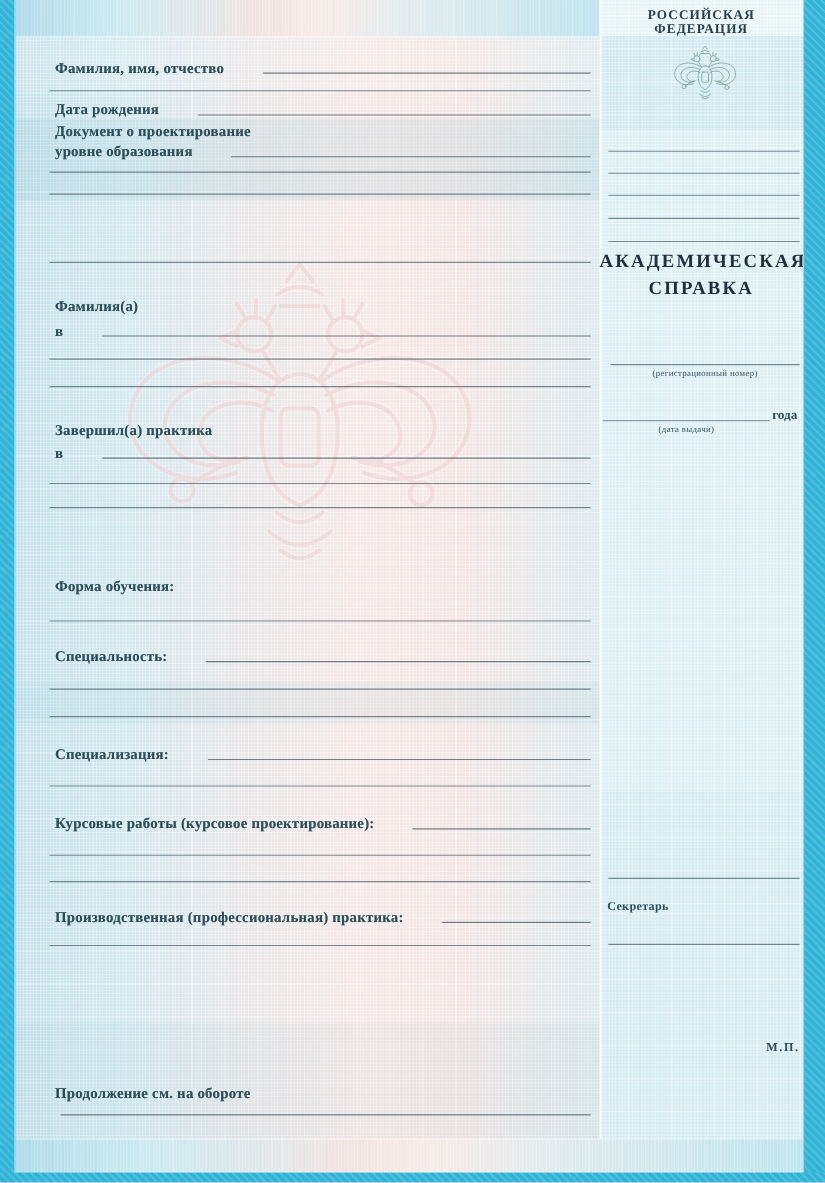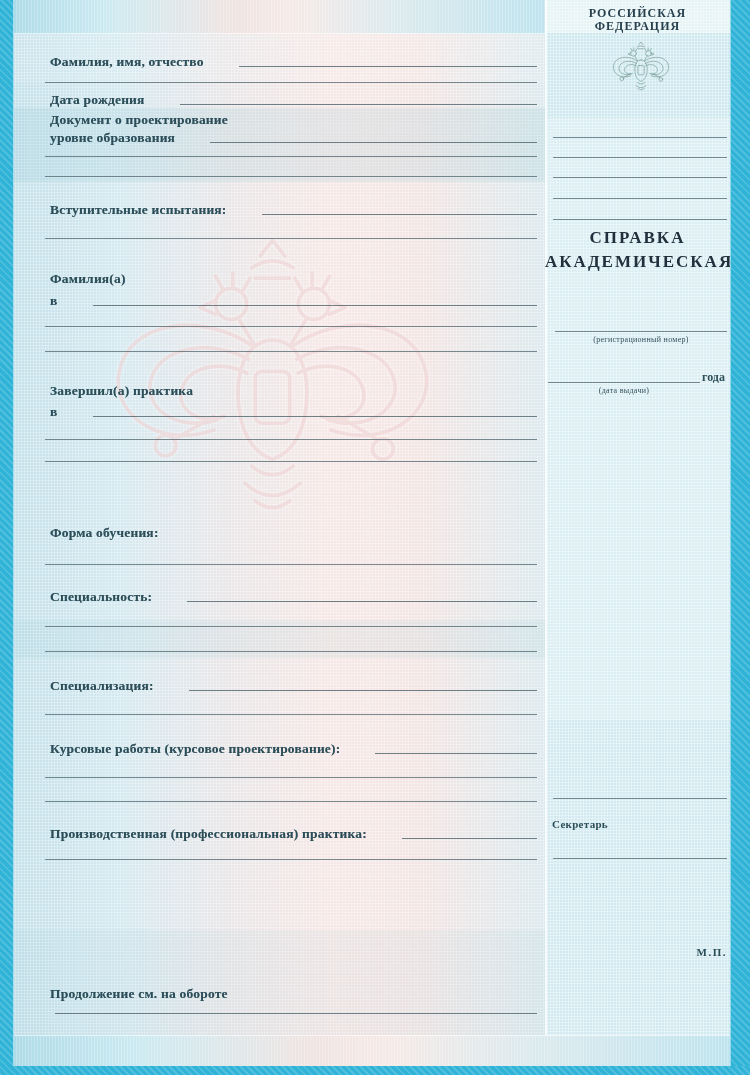--- a/index.html
+++ b/index.html
@@ -113,22 +113,22 @@
       <use href="#eagle"></use>
     </svg>
 
   <div class="abs hl" style="left:553px;top:137px;width:174px"></div>
   <div class="abs hl" style="left:553px;top:157px;width:174px"></div>
   <div class="abs hl" style="left:553px;top:177px;width:174px"></div>
   <div class="abs hl" style="left:553px;top:198px;width:174px"></div>
   <div class="abs hl" style="left:553px;top:219px;width:174px"></div>
 
   <div class="abs doc-title">
+    <div>АКАДЕМИЧЕСКАЯ</div>
     <div>СПРАВКА</div>
-    <div>АКАДЕМИЧЕСКАЯ</div>
   </div>
 
   <div class="abs hl" style="left:555px;top:331px;width:172px"></div>
   <div class="abs caption" style="left:555px;top:335px;width:172px">(регистрационный номер)</div>
 
   <div class="abs hl" style="left:548px;top:382px;width:152px"></div>
   <div class="abs year" style="left:702px;top:370px">года</div>
   <div class="abs caption" style="left:548px;top:386px;width:152px">(дата выдачи)</div>
 
   <div class="abs hl" style="left:553px;top:798px;width:174px"></div>
@@ -150,24 +150,20 @@
   </div>
 
   <div class="abs lbl" style="left:50px;top:112px">Документ о проектирование</div>
   <div class="abs fr" style="left:50px;top:130px;width:487px">
     <span class="lbl">уровне образования</span>
     <span class="fill"></span>
   </div>
   <div class="abs hl" style="left:45px;top:156px;width:492px"></div>
   <div class="abs hl" style="left:45px;top:176px;width:492px"></div>
 
-  <div class="abs fr" style="left:50px;top:202px;width:487px">
-    <span class="lbl">Вступительные испытания:</span>
-    <span class="fill"></span>
-  </div>
   <div class="abs hl" style="left:45px;top:238px;width:492px"></div>
 
   <div class="abs lbl" style="left:50px;top:271px">Фамилия(а)</div>
   <div class="abs fr" style="left:50px;top:293px;width:487px">
     <span class="lbl">в</span>
     <span class="fill"></span>
   </div>
   <div class="abs hl" style="left:45px;top:326px;width:492px"></div>
   <div class="abs hl" style="left:45px;top:351px;width:492px"></div>
 

